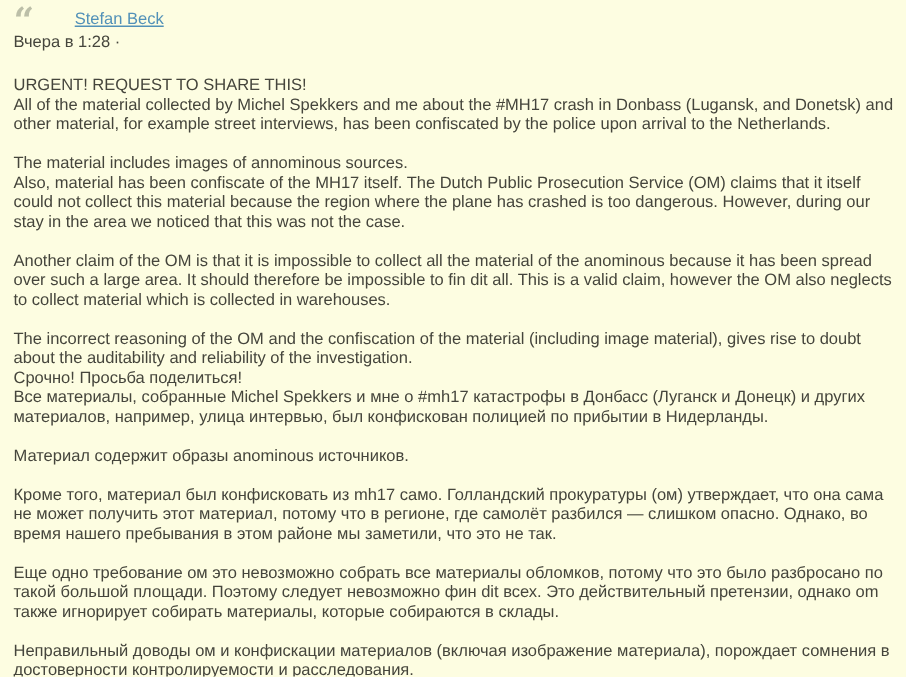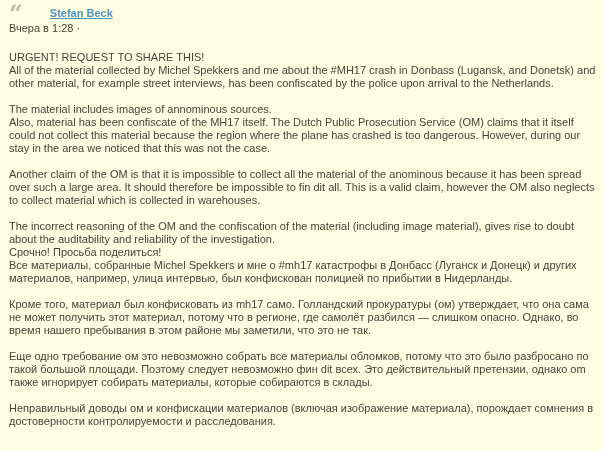--- a/index.html
+++ b/index.html
@@ -29,21 +29,21 @@
     color: #BCBFA8;
     line-height: 18px;
     height: 14px;
     display: inline-block;
     margin-top: 2px;
   }
   .author-link {
     margin-left: 11px;
     margin-top: 4px;
     font-size: 11px;
-    font-weight: bold;
+    font-weight: normal;
     color: #5291B8;
     text-decoration: underline;
     cursor: pointer;
     padding-left: 16px;
   }
   .timestamp {
     font-size: 11px;
     margin-top: 3px;
     color: #45453C;
   }
@@ -72,17 +72,18 @@
   <div class="timestamp">Вчера в 1:28 ·</div>
   <div class="post-body">
       <p>URGENT! REQUEST TO SHARE THIS!
 All of the material collected by Michel Spekkers and me about the #MH17 crash in Donbass (Lugansk, and Donetsk) and other material, for example street interviews, has been confiscated by the police upon arrival to the Netherlands.</p>
       <p>The material includes images of annominous sources.
 Also, material has been confiscate of the MH17 itself. The Dutch Public Prosecution Service (OM) claims that it itself could not collect this material because the region where the plane has crashed is too dangerous. However, during our stay in the area we noticed that this was not the case.</p>
       <p>Another claim of the OM is that it is impossible to collect all the material of the anominous because it has been spread over such a large area. It should therefore be impossible to fin dit all. This is a valid claim, however the OM also neglects to collect material which is collected in warehouses.</p>
       <p>The incorrect reasoning of the OM and the confiscation of the material (including image material), gives rise to doubt about the auditability and reliability of the investigation.
 Срочно! Просьба поделиться!
 Все материалы, собранные Michel Spekkers и мне о #mh17 катастрофы в Донбасс (Луганск и Донецк) и других материалов, например, улица интервью, был конфискован полицией по прибытии в Нидерланды.</p>
+      <p>Материал содержит образы anominous источников.</p>
       <p>Кроме того, материал был конфисковать из mh17 само. Голландский прокуратуры (ом) утверждает, что она сама не может получить этот материал, потому что в регионе, где самолёт разбился — слишком опасно. Однако, во время нашего пребывания в этом районе мы заметили, что это не так.</p>
       <p>Еще одно требование ом это невозможно собрать все материалы обломков, потому что это было разбросано по такой большой площади. Поэтому следует невозможно фин dit всех. Это действительный претензии, однако om также игнорирует собирать материалы, которые собираются в склады.</p>
       <p>Неправильный доводы ом и конфискации материалов (включая изображение материала), порождает сомнения в достоверности контролируемости и расследования.</p>
     </div>
 </div>
 
 </body></html>

